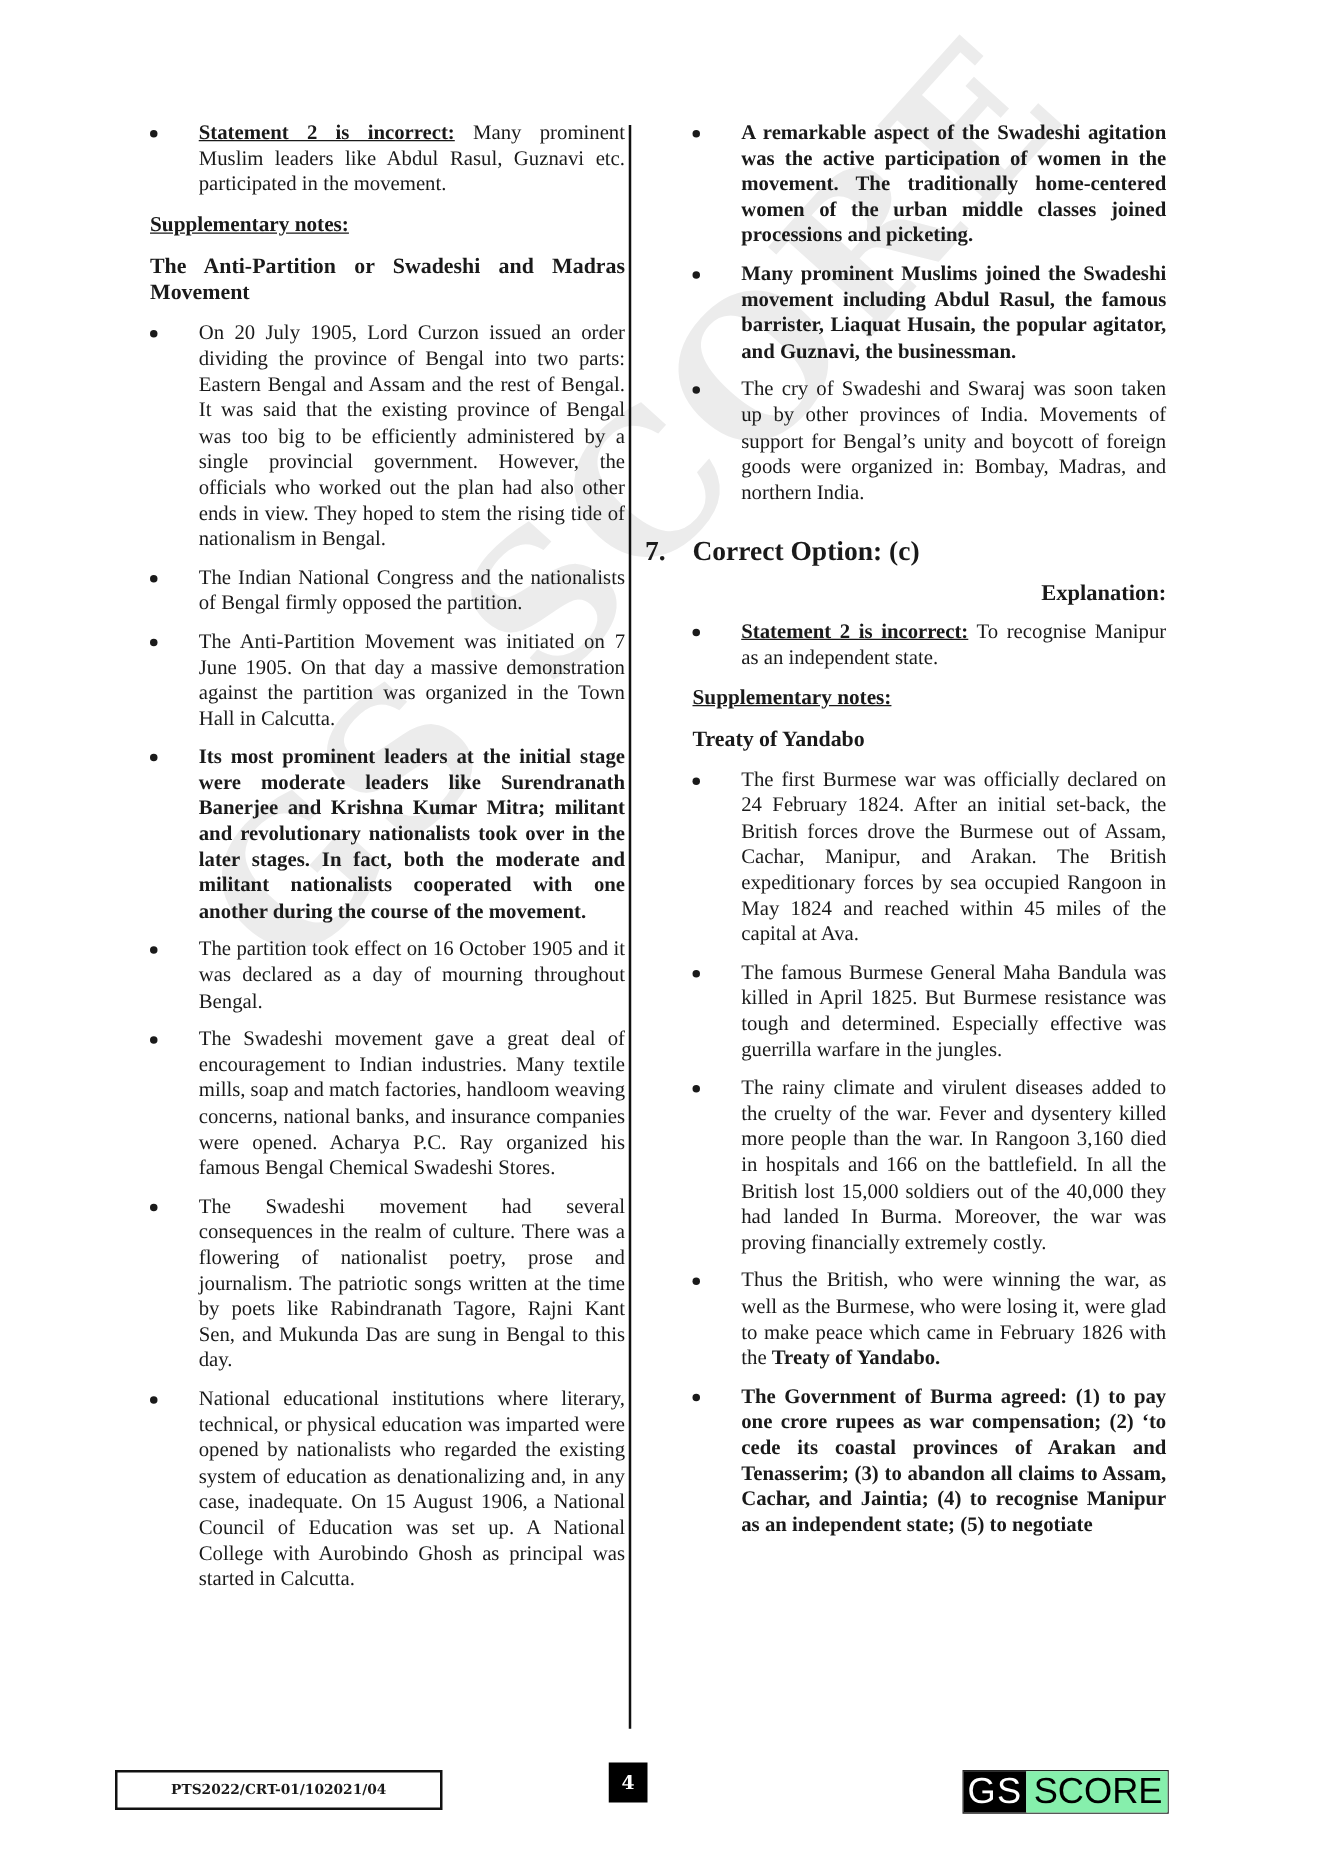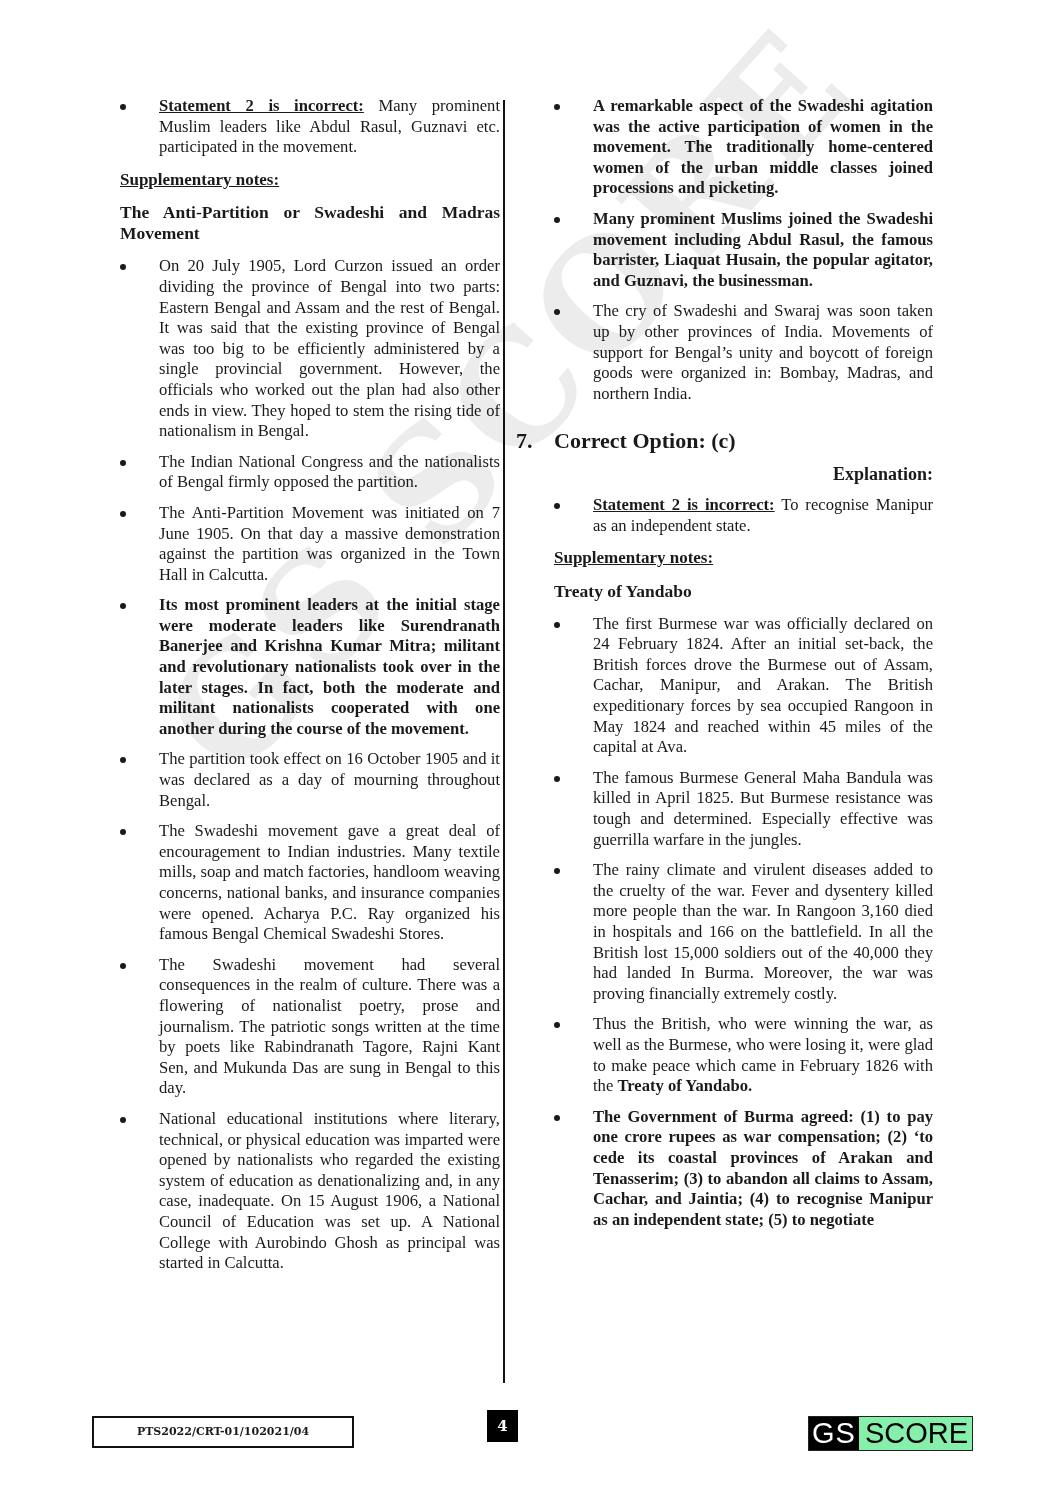--- a/index.html
+++ b/index.html
@@ -105,21 +105,21 @@
       color: #fff;
       font-family: "DejaVu Serif", serif;
       font-weight: bold;
       font-size: 15px;
       line-height: 32px;
       text-align: center;
       z-index: 1;
     }
     .logo {
       position: absolute;
-      left: 808px; top: 1416px;
+      left: 770px; top: 1416px;
       height: 35px;
       display: flex;
       border: 1.5px solid #222;
       z-index: 1;
     }
     .logo .gs {
       background: #000;
       color: #fff;
       font-family: "Liberation Sans", sans-serif;
       font-size: 29px;

